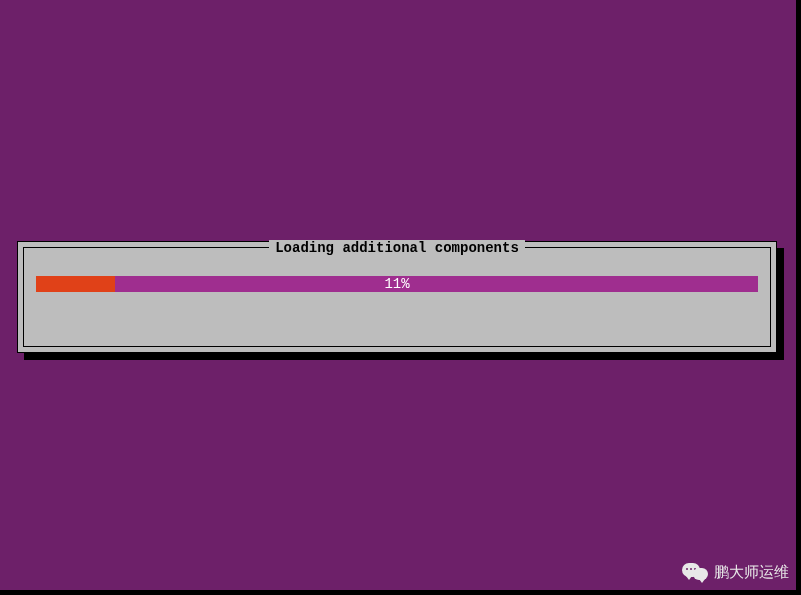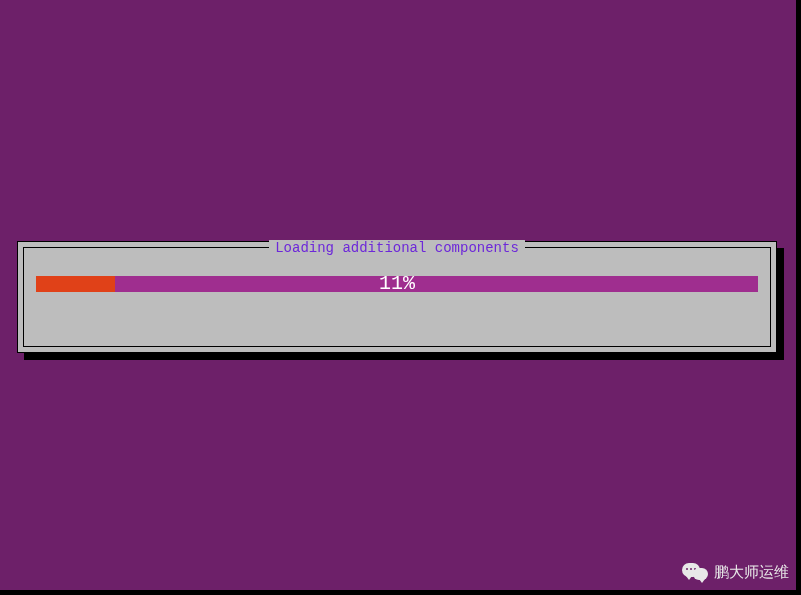--- a/index.html
+++ b/index.html
@@ -60,23 +60,23 @@
     }
     .title-wrap {
       position: absolute;
       top: -8px;
       left: 0;
       right: 0;
       text-align: center;
     }
     .title-wrap span {
       background: #bdbdbd;
-      color: #6d28d9;
+      color: #000000;
       padding: 0 6px;
-      font-weight: normal;
+      font-weight: bold;
     }
     .progress-bg {
       position: absolute;
       top: 28px;
       left: 12px;
       right: 12px;
       height: 16px;
       background: #9f2e8f;
     }
     .progress-fill {
@@ -87,21 +87,21 @@
       background: #e04118;
     }
     .progress-label {
       position: absolute;
       top: 28px;
       left: 0;
       right: 0;
       text-align: center;
       color: #fff;
       line-height: 16px;
-      font-size: 20px;
+      font-size: 14px;
     }
     .status {
       position: absolute;
       top: 60px;
       left: 12px;
       color: #000;
     }
     .watermark {
       position: absolute;
       right: 12px;

